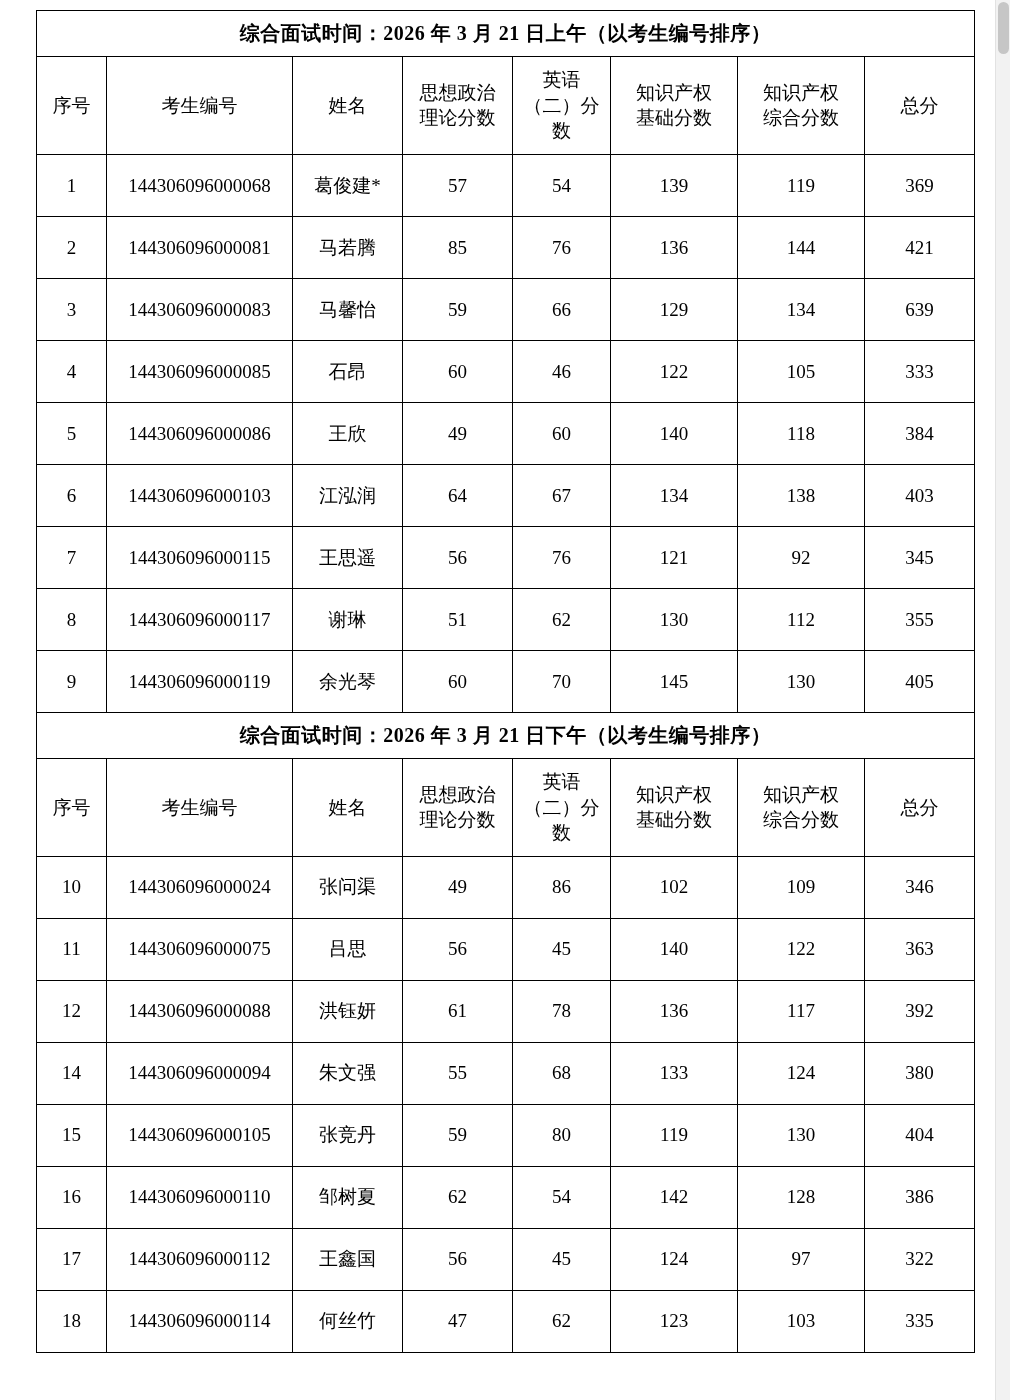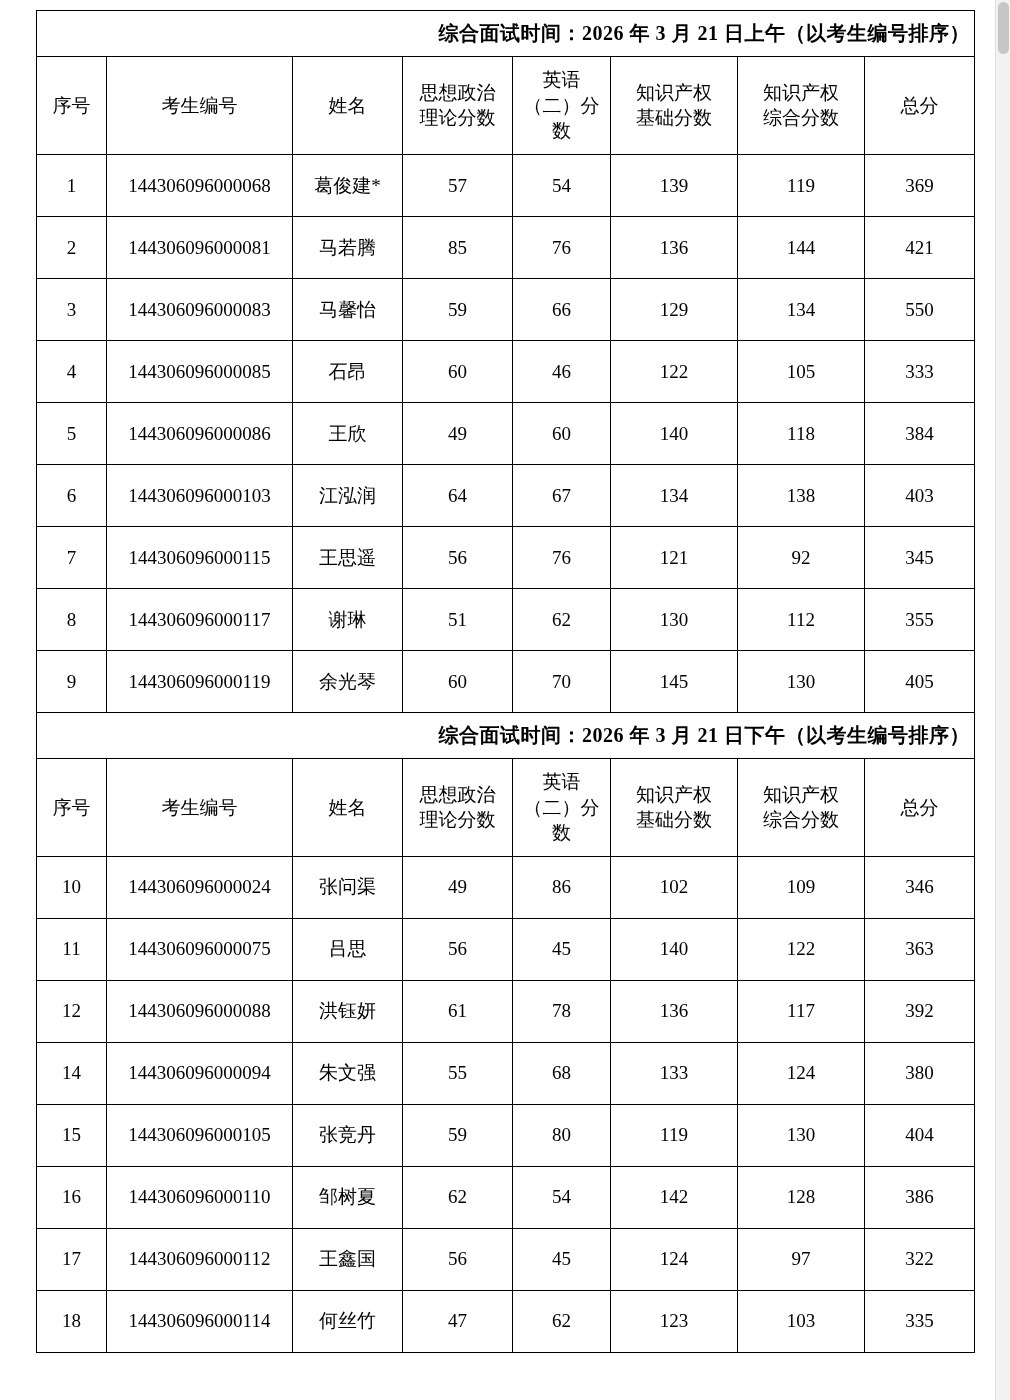--- a/index.html
+++ b/index.html
@@ -36,21 +36,20 @@
     vertical-align: middle;
     font-size: 19px;
     line-height: 1.25;
     padding: 4px 2px;
   }
   .section-title td {
     font-weight: bold;
     font-size: 20px;
     padding: 10px 4px;
     letter-spacing: 0.5px;
-    text-align: right;
   }
   .head-row td {
     font-size: 19px;
     padding: 10px 4px;
     line-height: 1.35;
   }
   .data-row td {
     height: 53px;
     font-size: 19px;
   }
@@ -151,21 +150,21 @@
         <td>421</td>
       </tr>
       <tr class="data-row">
         <td>3</td>
         <td>144306096000083</td>
         <td>马馨怡</td>
         <td>59</td>
         <td>66</td>
         <td>129</td>
         <td>134</td>
-        <td>550</td>
+        <td>639</td>
       </tr>
       <tr class="data-row">
         <td>4</td>
         <td>144306096000085</td>
         <td>石昂</td>
         <td>60</td>
         <td>46</td>
         <td>122</td>
         <td>105</td>
         <td>333</td>

